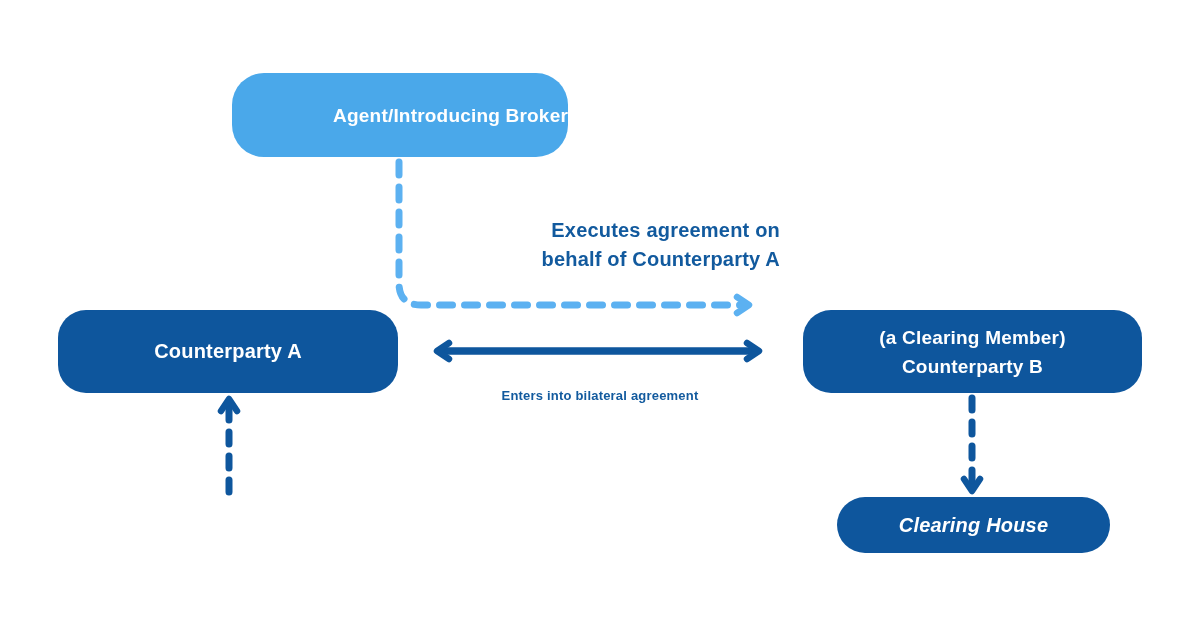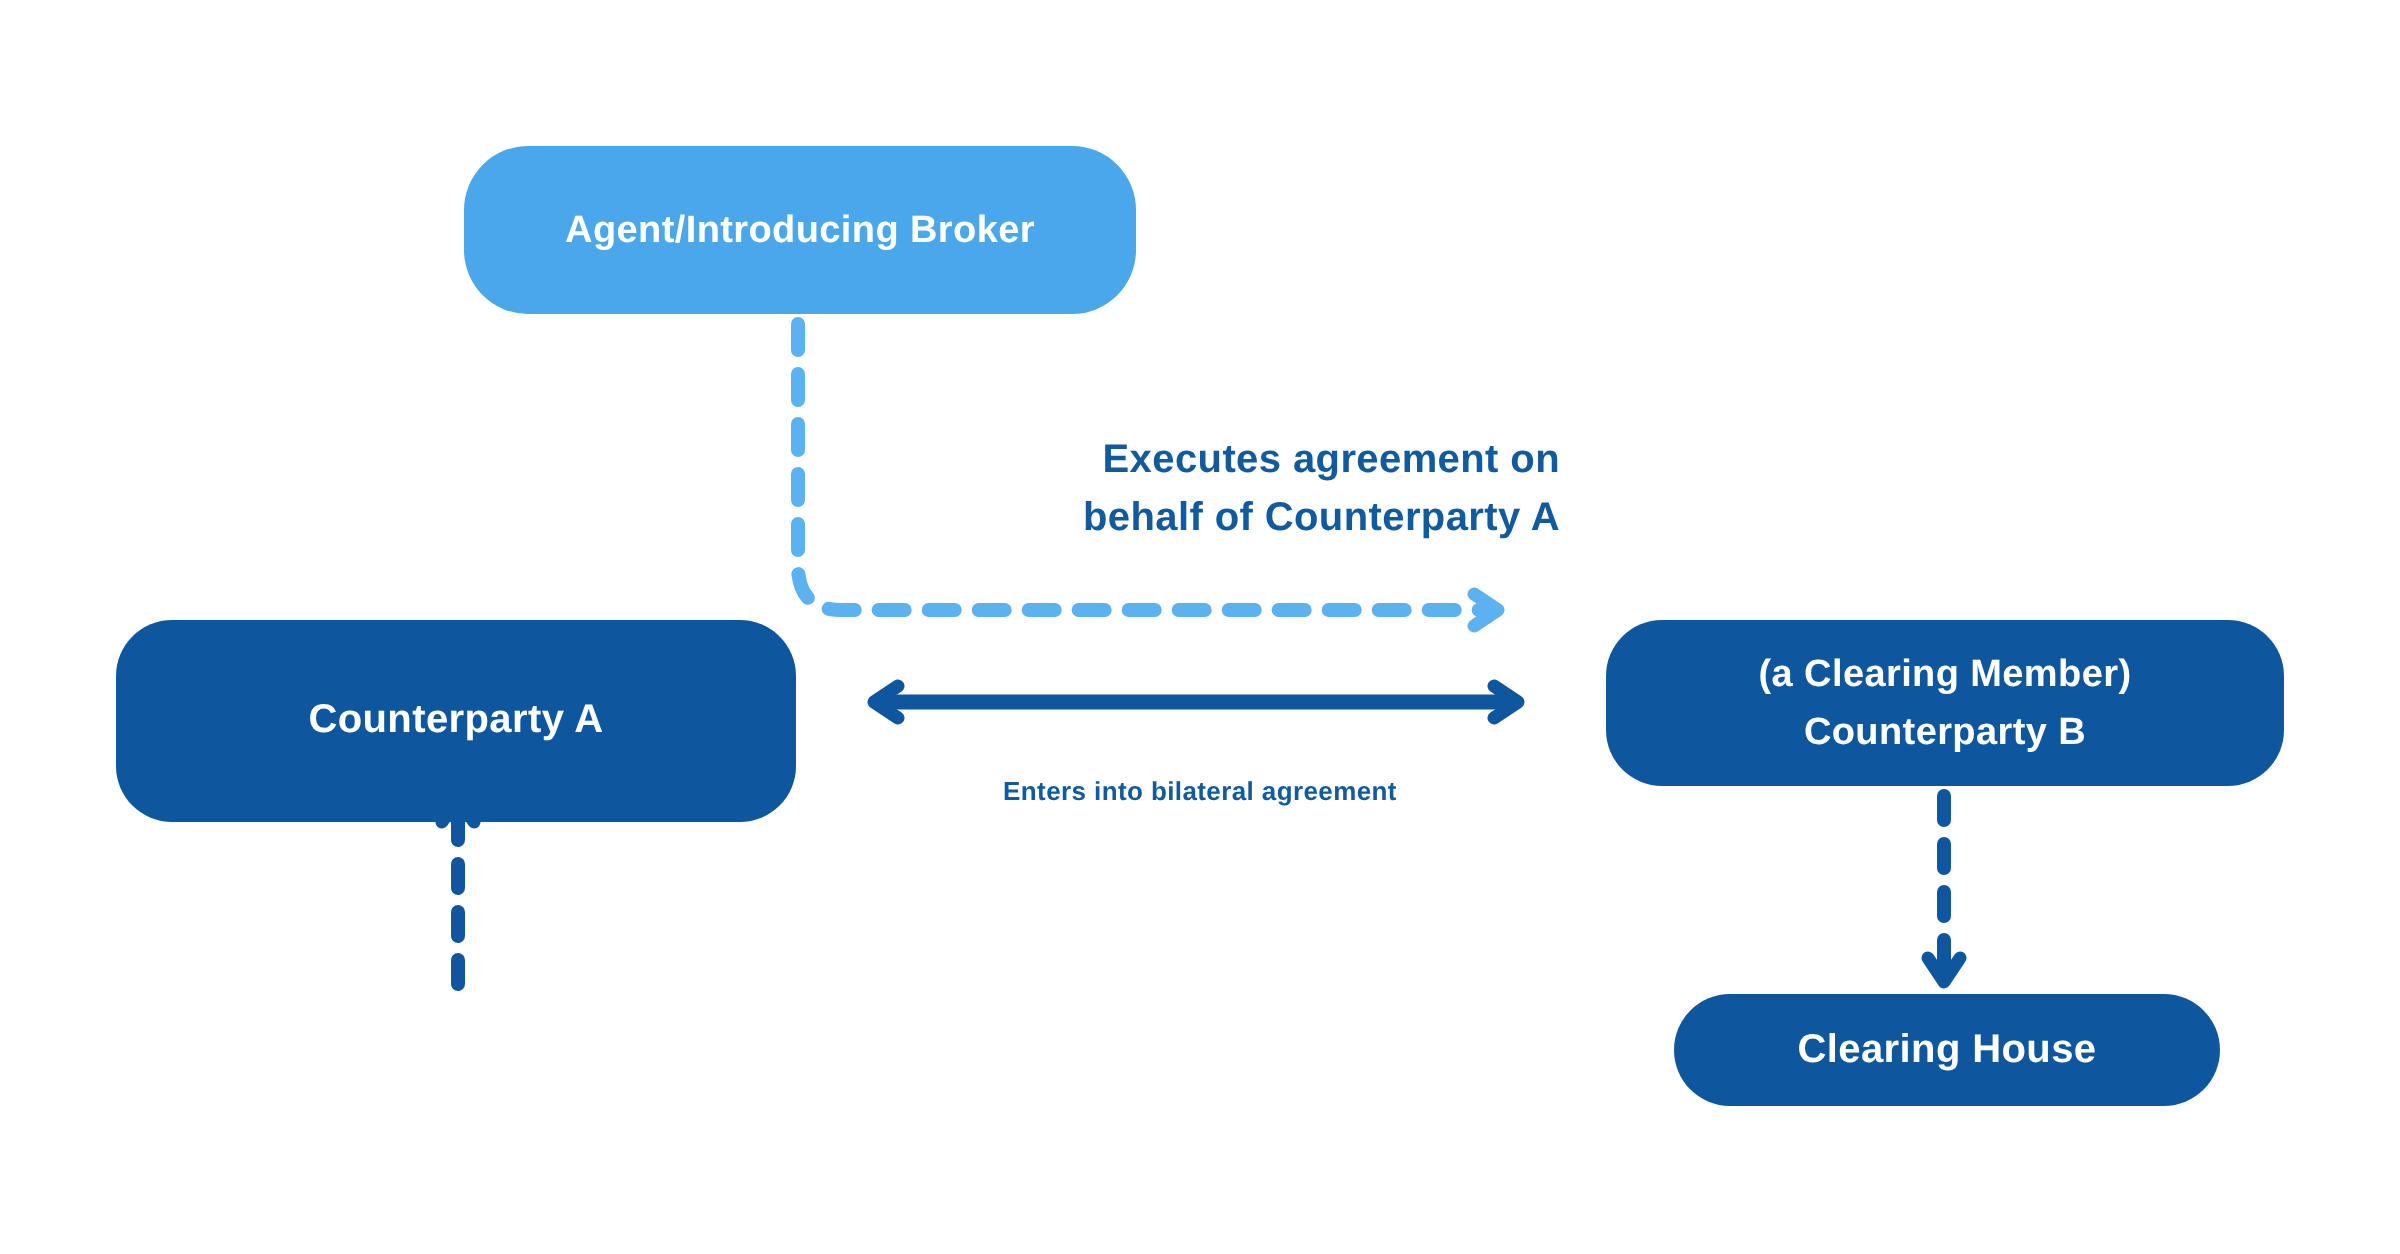--- a/index.html
+++ b/index.html
@@ -13,27 +13,27 @@
   html,body{width:1200px;height:627px;background:var(--background);overflow:hidden;}
   body{font-family:"Liberation Sans", sans-serif;}
   .stage{position:relative;width:1200px;height:627px;background:var(--background);}
   .node{
     position:absolute;
     display:flex;flex-direction:column;align-items:center;justify-content:center;
     color:#fff;font-weight:700;text-align:center;letter-spacing:.2px;
   }
   .node-agent{
     left:232px;top:73px;width:336px;height:84px;border-radius:32px;
-    background:var(--light-blue);font-size:19px;line-height:29px;
+    background:var(--light-blue);font-size:19px;line-height:29px;align-items:flex-end;
   }
   .node-dark{background:var(--dark-blue);}
-  .node-cpa{left:58px;top:310px;width:340px;height:101px;border-radius:28px;font-size:20px;}
+  .node-cpa{left:58px;top:310px;width:340px;height:83px;border-radius:28px;font-size:20px;}
   .node-cpb{left:803px;top:310px;width:339px;height:83px;border-radius:28px;font-size:19px;line-height:29px;}
   .node-client{left:93px;top:497px;width:270px;height:56px;border-radius:28px;font-size:20px;}
-  .node-clearing{left:837px;top:497px;width:273px;height:56px;border-radius:28px;font-size:20px;}
+  .node-clearing{left:837px;top:497px;width:273px;height:56px;border-radius:28px;font-size:20px;font-style:italic;}
   .edge-label{
     position:absolute;color:var(--label-blue);font-weight:700;text-align:center;letter-spacing:.2px;
   }
   .label-executes{left:420px;top:216px;width:360px;font-size:20px;line-height:29px;text-align:right;}
   .label-bilateral{left:380px;top:383px;width:440px;font-size:13px;line-height:26px;}
   svg.connectors{position:absolute;left:0;top:0;width:1200px;height:627px;pointer-events:none;}
   .stroke-dark{stroke:var(--dark-blue);}
   .stroke-light{stroke:var(--dashed-light);}
 </style>
 </head>

